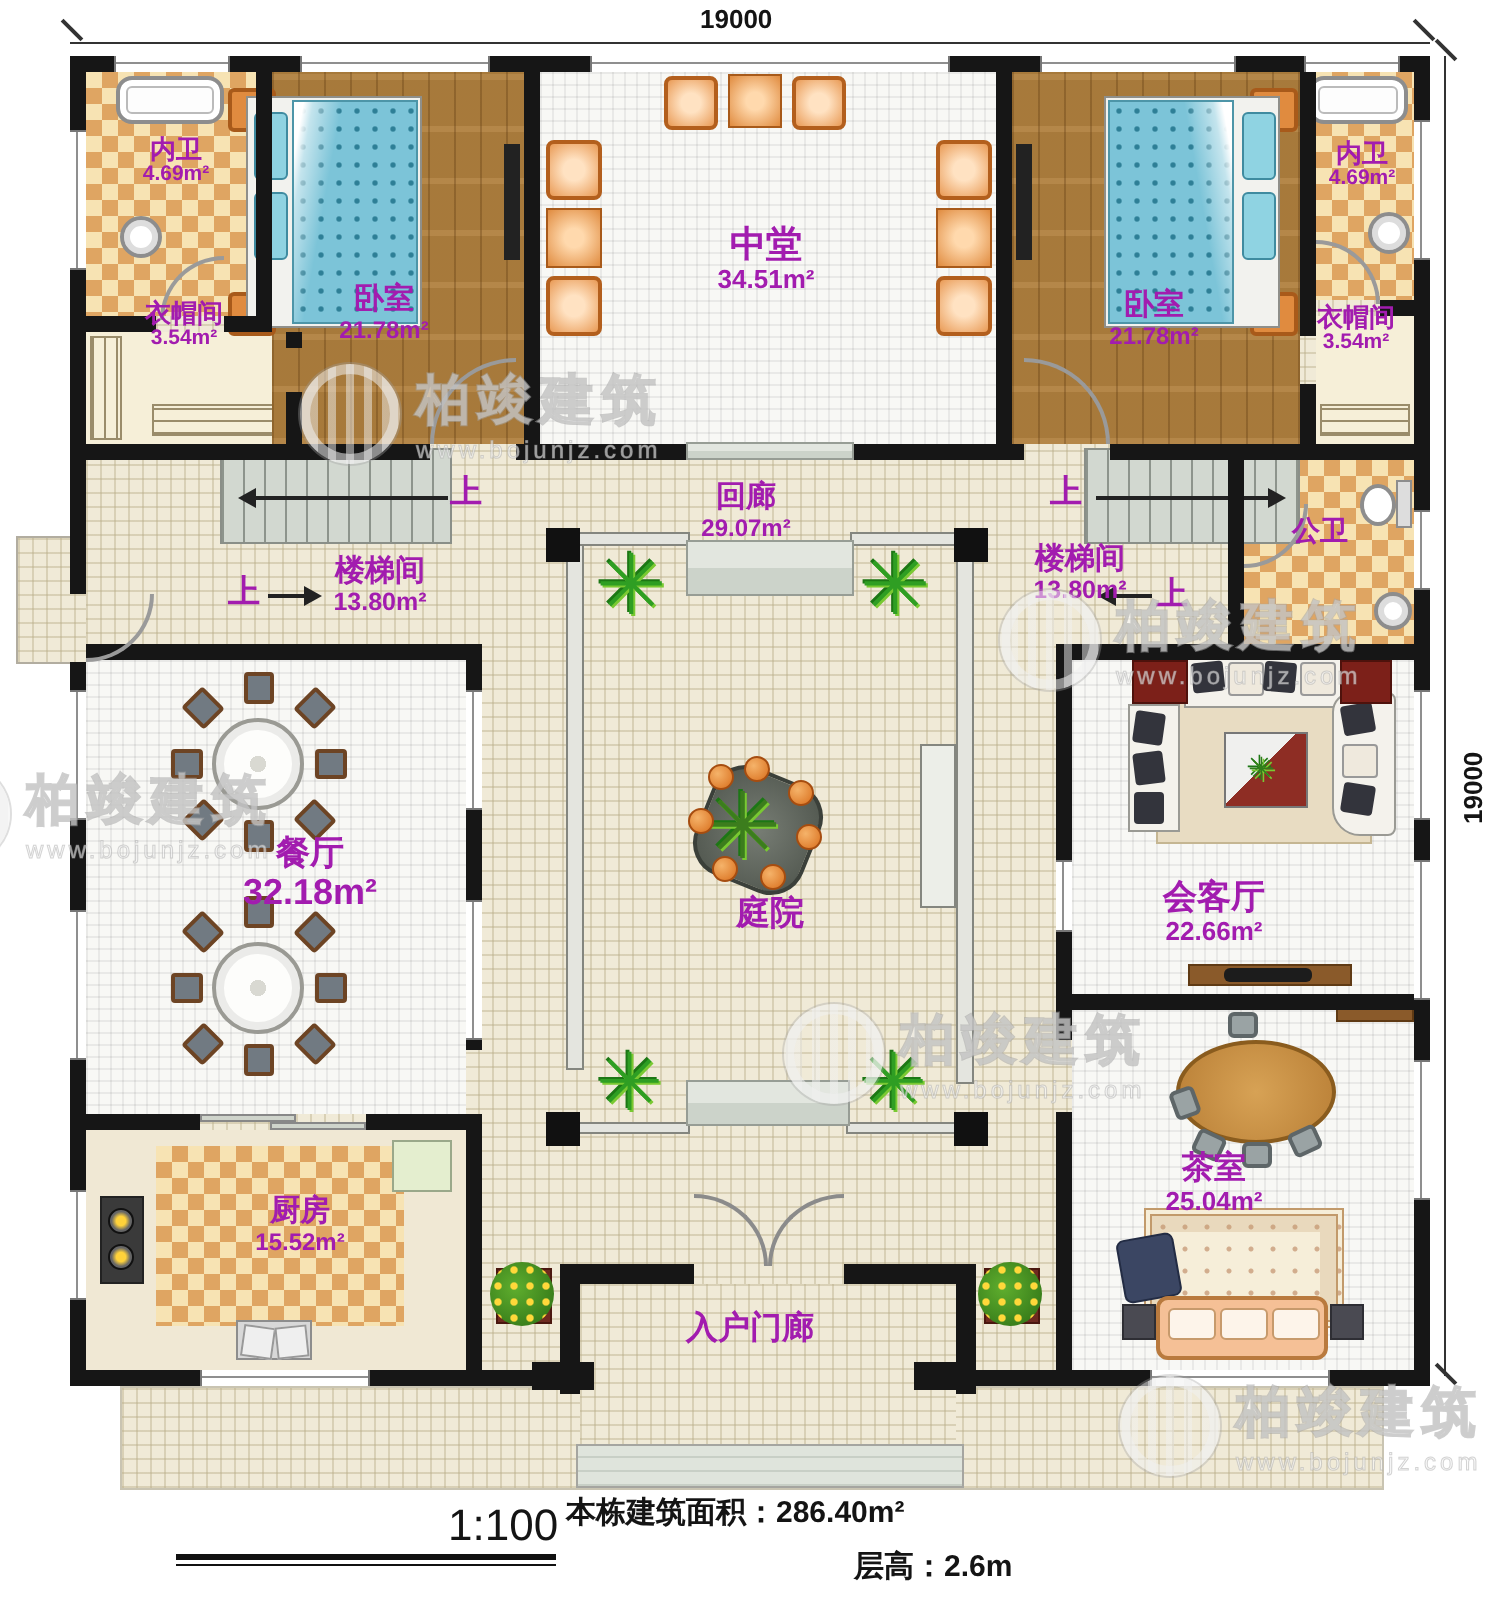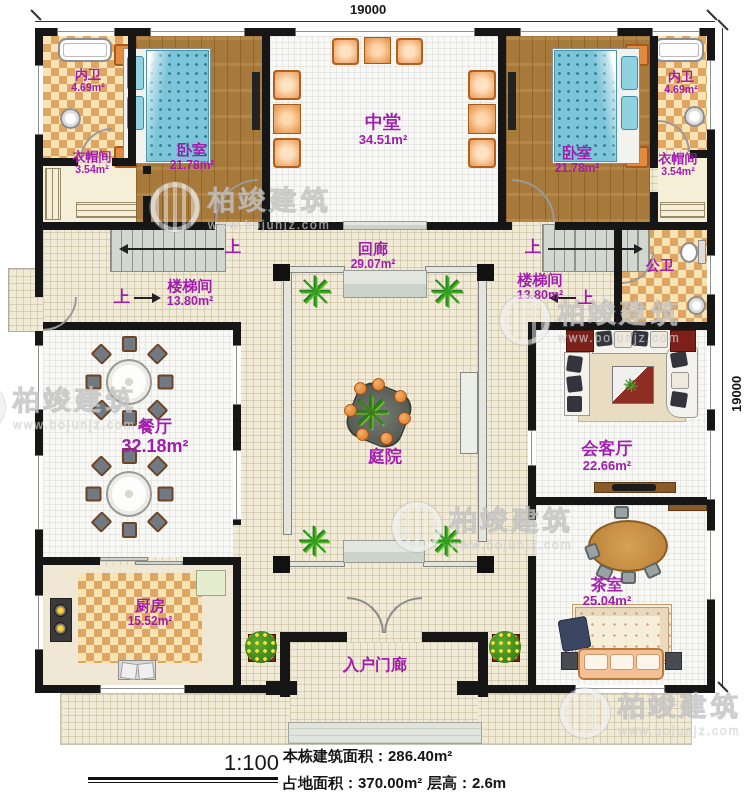--- a/index.html
+++ b/index.html
@@ -413,20 +413,17 @@
       <div class="wm-site">www.bojunjz.com</div>
     </div>
   </div>
 
   <div class="abs" style="left:88px;top:777px;width:190px;height:3px;background:#111;"></div>
   <div class="abs" style="left:88px;top:782px;width:190px;height:1px;background:#111;"></div>
   <div class="abs" style="left:224px;top:750px;font-size:22px;">1:100</div>
   <div class="abs" style="left:283px;top:747px;white-space:nowrap;">
     <span class="tb-label">本栋建筑面积：</span><span class="tb-val">286.40m²</span>
   </div>
-  <div class="abs" style="left:283px;top:774px;white-space:nowrap;">
-    <span class="tb-label">占地面积：</span><span class="tb-val">370.00m²</span>
-  </div>
   <div class="abs" style="left:427px;top:774px;white-space:nowrap;">
     <span class="tb-label">层高：</span><span class="tb-val">2.6m</span>
   </div>
 
 </div>
 
 </body></html>

